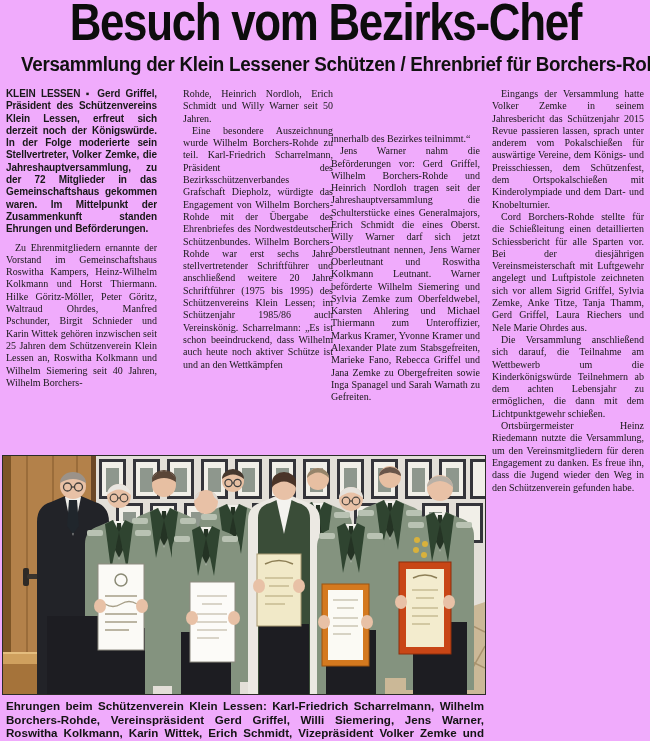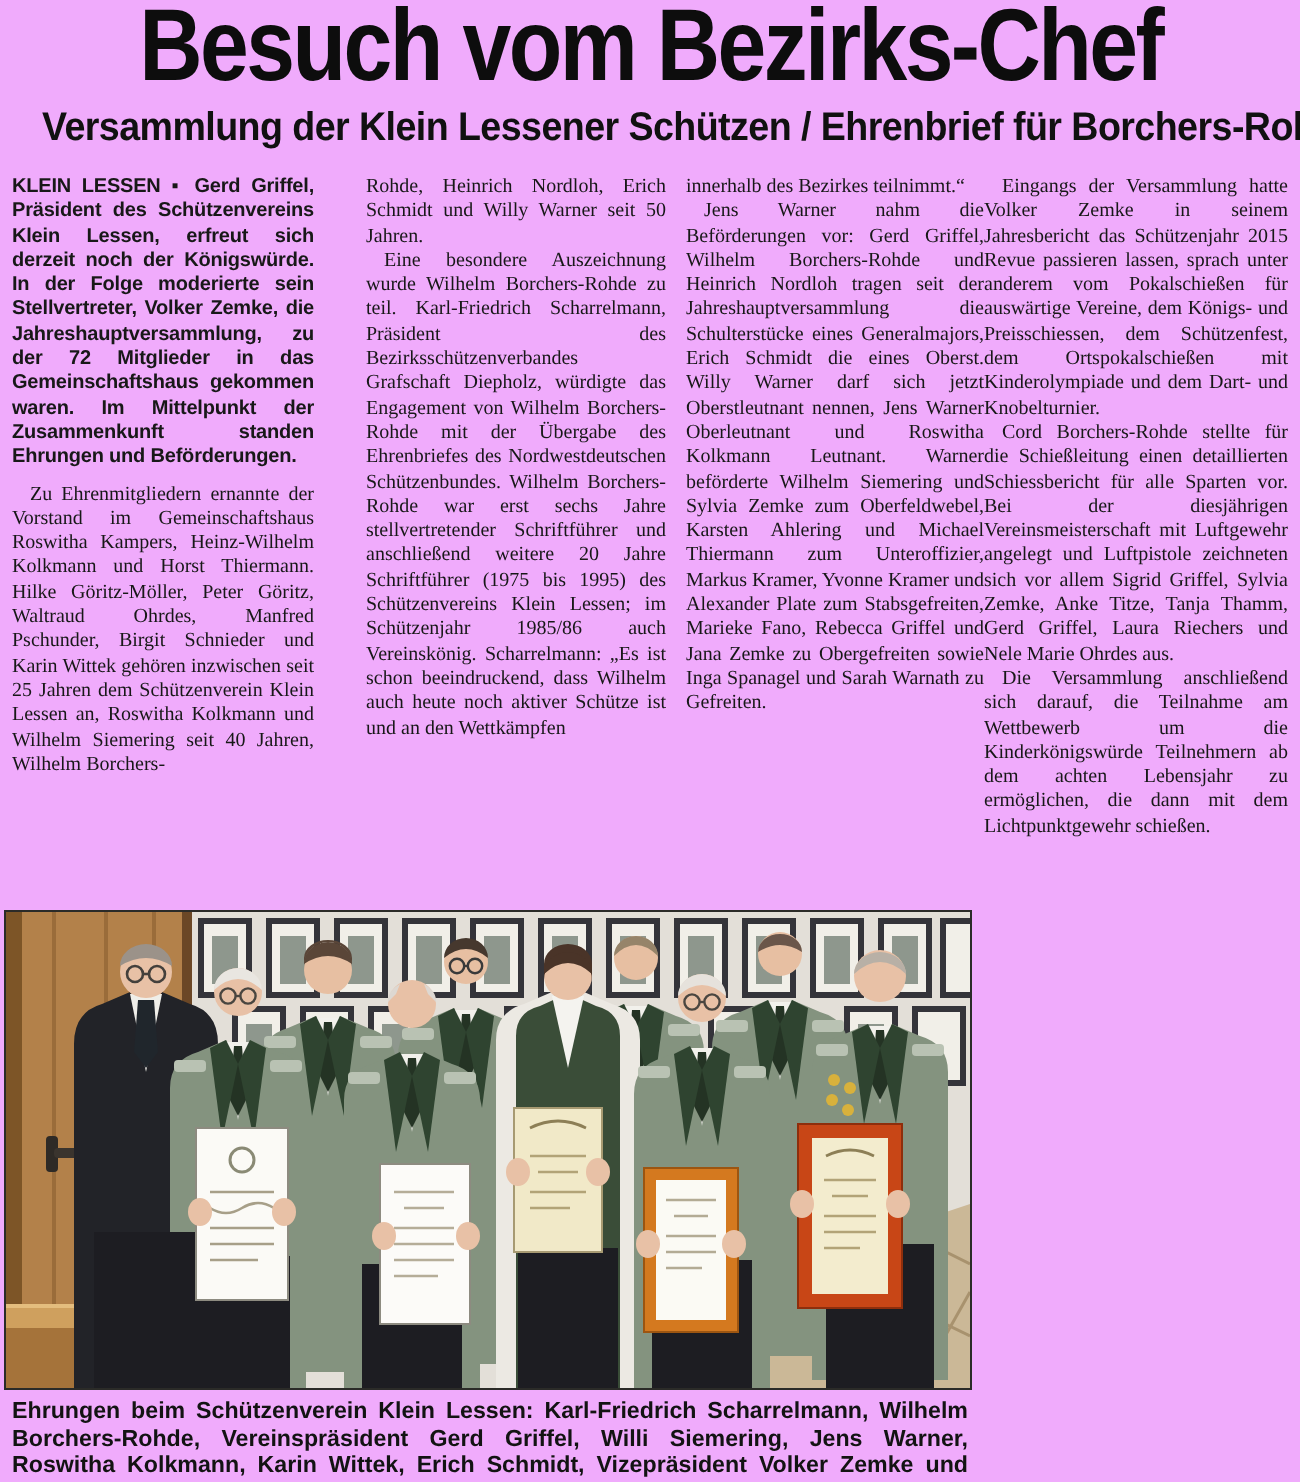--- a/index.html
+++ b/index.html
@@ -48,21 +48,21 @@
   .col p.ind{text-indent:9px;}
   .lead{
     font-family:"Liberation Sans", sans-serif;
     font-weight:bold;
     font-size:10.9px;line-height:11.9px;
     letter-spacing:-0.1px;
     margin-bottom:6px !important;
   }
   .c1{left:6px;width:151px;height:366px;}
   .c2{left:183px;width:150px;height:366px;}
-  .c3{left:343px;width:149px;height:366px;}
+  .c3{left:331px;width:149px;height:366px;margin-top:45px;}
   .c4{left:492px;width:152px;height:650px;}
   .photo{
     position:absolute;left:2px;top:455px;width:484px;height:240px;
     border:1px solid #2b2b28;box-sizing:border-box;background:#ddd8d0;
   }
   .photo svg{display:block;}
   .caption{
     position:absolute;left:6px;top:699px;width:478px;
     font-family:"Liberation Sans", sans-serif;
     font-weight:bold;
@@ -95,20 +95,21 @@
 
   <div class="col c3">
     <p>innerhalb des Bezirkes teilnimmt.“</p>
     <p class="ind">Jens Warner nahm die Beförderungen vor: Gerd Griffel, Wilhelm Borchers-Rohde und Heinrich Nordloh tragen seit der Jahreshauptversammlung die Schulterstücke eines Generalmajors, Erich Schmidt die eines Oberst. Willy Warner darf sich jetzt Oberstleutnant nennen, Jens Warner Oberleutnant und Roswitha Kolkmann Leutnant. Warner beförderte Wilhelm Siemering und Sylvia Zemke zum Oberfeldwebel, Karsten Ahlering und Michael Thiermann zum Unteroffizier, Markus Kramer, Yvonne Kramer und Alexander Plate zum Stabsgefreiten, Marieke Fano, Rebecca Griffel und Jana Zemke zu Obergefreiten sowie Inga Spanagel und Sarah Warnath zu Gefreiten.</p>
   </div>
 
   <div class="col c4">
     <p class="ind">Eingangs der Versammlung hatte Volker Zemke in seinem Jahresbericht das Schützenjahr 2015 Revue passieren lassen, sprach unter anderem vom Pokalschießen für auswärtige Vereine, dem Königs- und Preisschiessen, dem Schützenfest, dem Ortspokalschießen mit Kinderolympiade und dem Dart- und Knobelturnier.</p>
     <p class="ind">Cord Borchers-Rohde stellte für die Schießleitung einen detaillierten Schiessbericht für alle Sparten vor. Bei der diesjährigen Vereinsmeisterschaft mit Luftgewehr angelegt und Luftpistole zeichneten sich vor allem Sigrid Griffel, Sylvia Zemke, Anke Titze, Tanja Thamm, Gerd Griffel, Laura Riechers und Nele Marie Ohrdes aus.</p>
     <p class="ind">Die Versammlung anschließend sich darauf, die Teilnahme am Wettbewerb um die Kinderkönigswürde Teilnehmern ab dem achten Lebensjahr zu ermöglichen, die dann mit dem Lichtpunktgewehr schießen.</p>
+    <p class="ind">Ortsbürgermeister Heinz Riedemann nutzte die Versammlung, um den Vereinsmitgliedern für deren Engagement zu danken. Es freue ihn, dass die Jugend wieder den Weg in den Schützenverein gefunden habe.</p>
   </div>
 
   <div class="photo">
     <svg width="482" height="238" viewBox="0 0 482 238" xmlns="http://www.w3.org/2000/svg">
 
       <rect x="0" y="0" width="482" height="238" fill="#e3dfd8"></rect>
 
       <g>
         <g fill="#34343a">
           <rect x="96" y="3" width="27" height="40"></rect>

